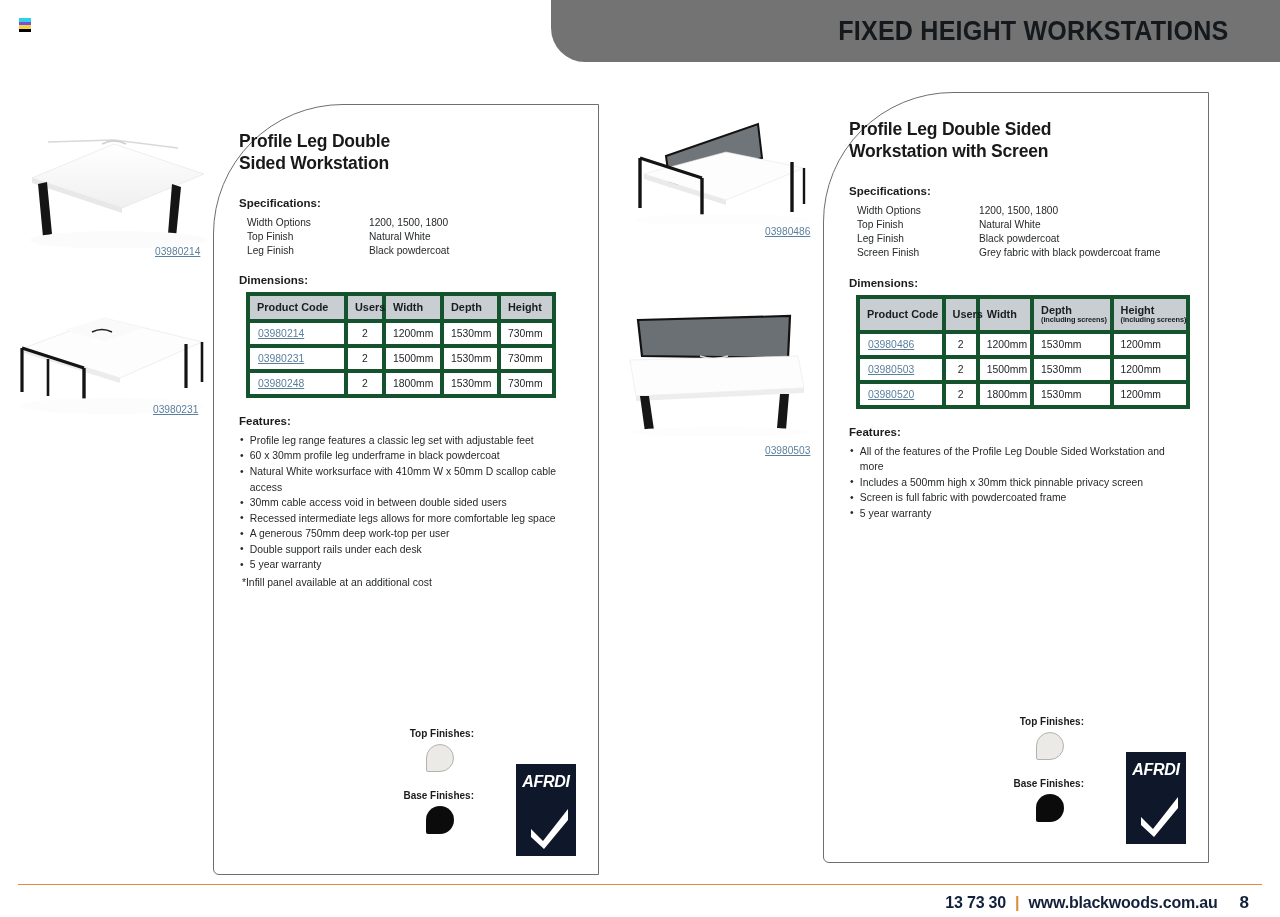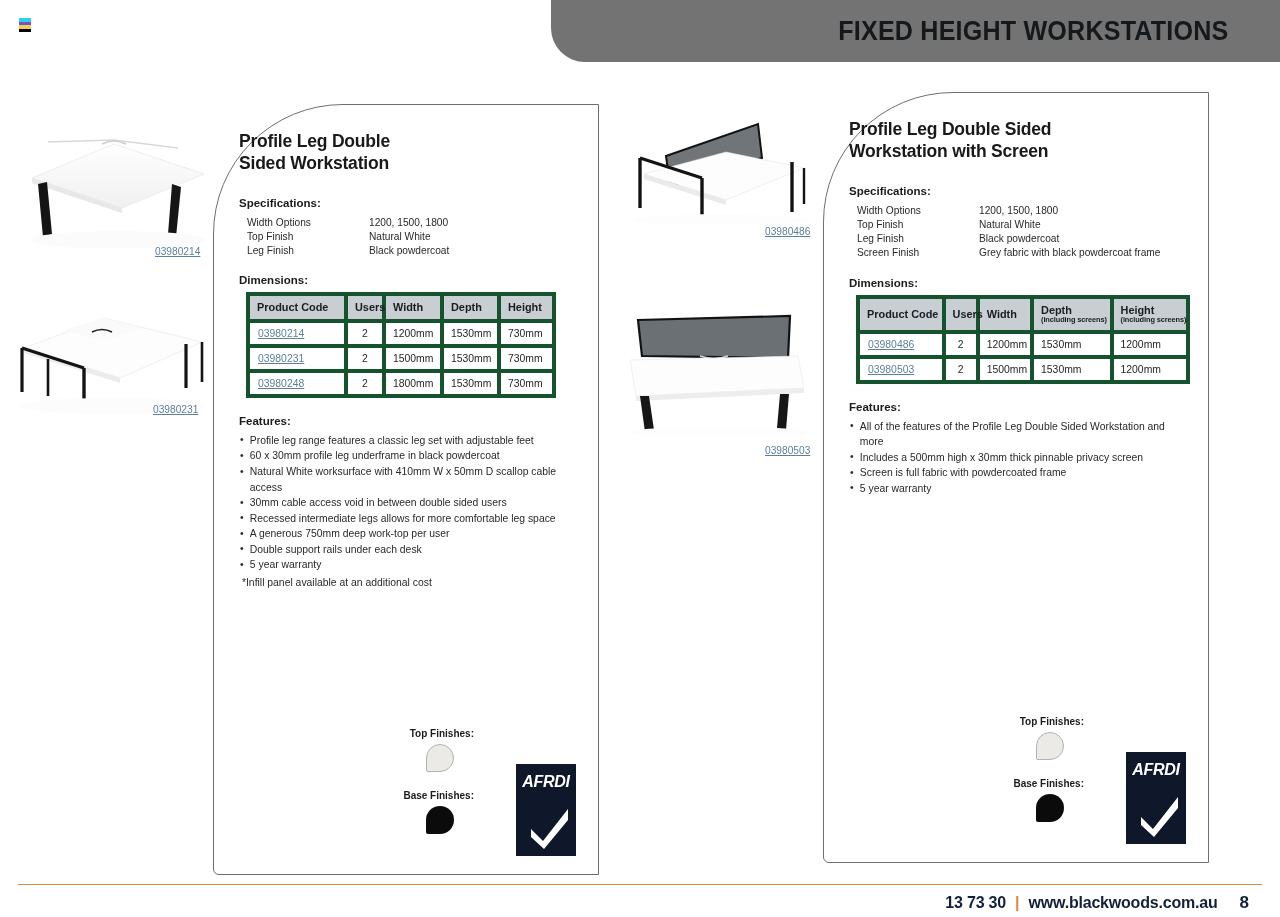--- a/index.html
+++ b/index.html
@@ -449,20 +449,27 @@
             <td>1530mm</td>
             <td>1200mm</td>
           </tr>
           <tr>
             <td class="code"><span class="code-link">03980503</span></td>
             <td class="num">2</td>
             <td>1500mm</td>
             <td>1530mm</td>
             <td>1200mm</td>
           </tr>
+          <tr>
+            <td class="code"><span class="code-link">03980520</span></td>
+            <td class="num">2</td>
+            <td>1800mm</td>
+            <td>1530mm</td>
+            <td>1200mm</td>
+          </tr>
         </tbody>
       </table>
 
       <div class="block-gap"></div>
       <div class="section-head">Features:</div>
       <ul class="feat-list">
         <li class="bulleted">All of the features of the Profile Leg Double Sided Workstation and more</li>
         <li class="bulleted">Includes a 500mm high x 30mm thick pinnable privacy screen</li>
         <li class="bulleted">Screen is full fabric with powdercoated frame</li>
         <li class="bulleted">5 year warranty</li>

